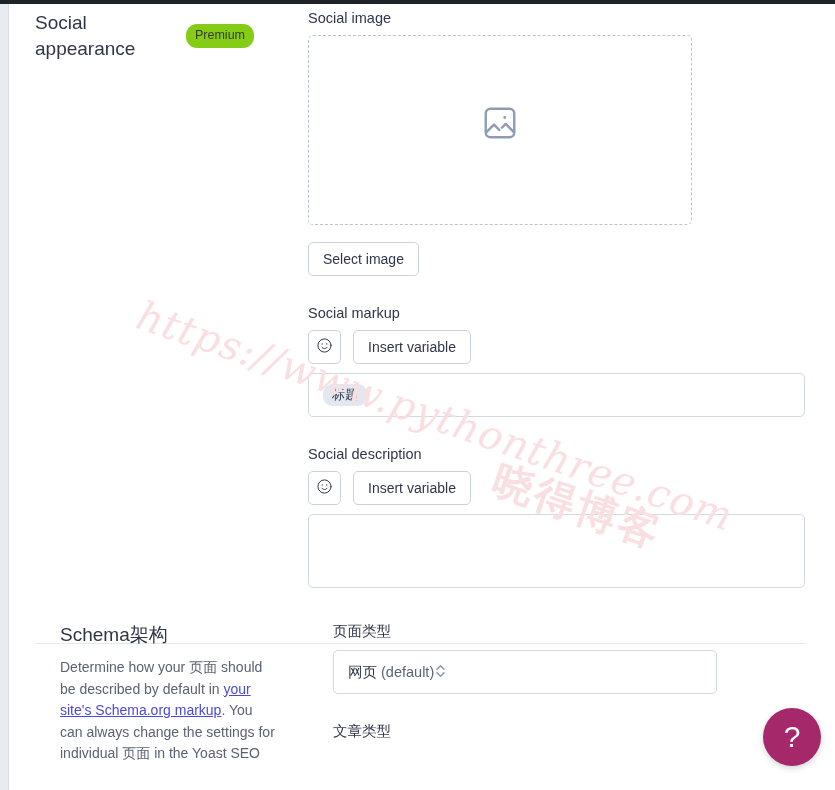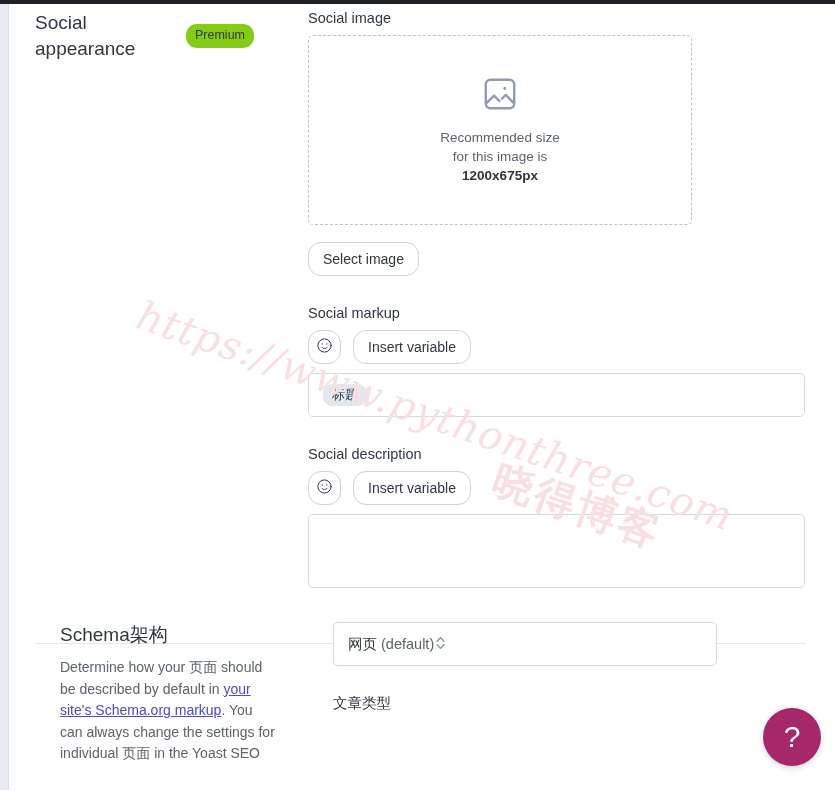--- a/index.html
+++ b/index.html
@@ -148,21 +148,21 @@
     line-height: 19px;
   }
   .dz-text b { color: #303648; font-weight: bold; }
 
   .btn {
     display: inline-flex;
     align-items: center;
     justify-content: center;
     background: #fff;
     border: 1px solid #cbd2de;
-    border-radius: 13px;
+    border-radius: 5px;
     color: #303648;
     font-size: 14px;
     height: 34px;
     padding: 0 14px;
     cursor: pointer;
     font-family: inherit;
   }
   .btn-square {
     width: 33px;
     padding: 0;
@@ -273,25 +273,20 @@
           <span class="field-label">Social image</span>
           <div class="dropzone">
             <span class="dz-icon">
               <svg width="38" height="38" viewBox="0 0 24 24" fill="none" stroke="#8e9bb3" stroke-width="1.5" stroke-linecap="round" stroke-linejoin="round">
                 <rect x="3" y="3" width="18" height="18" rx="3"></rect>
                 <circle cx="15" cy="8.5" r="0.9" fill="#8e9bb3" stroke="none"></circle>
                 <path d="M3.6 17.6l4.6-4.6 3.4 3.4"></path>
                 <path d="M13.2 15l2.4-2.4 4.8 4.8"></path>
               </svg>
             </span>
-            <div class="dz-text">
-              <div>Recommended size</div>
-              <div>for this image is</div>
-              <b>1200x675px</b>
-            </div>
           </div>
           <button class="btn" style="margin-top:17px;">Select image</button>
         </div>
 
         <div style="margin-top:29px;">
           <span class="field-label">Social markup</span>
           <div class="row-btns">
             <button class="btn btn-square">
               <span>
                 <svg width="17" height="17" viewBox="0 0 24 24" fill="none" stroke="#2e3547" stroke-width="1.4" stroke-linecap="round">
@@ -336,20 +331,21 @@
 
       <div class="col-left">
         <h2 class="sec-title">
           <span>Schema架构</span>
         </h2>
         <p class="sec-desc"><span>Determine how your 页面 should be described by default in </span><a href="#">your site's Schema.org markup</a><span>. You can always change the settings for individual 页面 in the Yoast SEO</span></p>
       </div>
 
       <div class="col-right">
         <div>
+          <span class="field-label">页面类型</span>
           <div class="select-box">
             <span class="sel-val"><span>网页</span><span class="paren"> (default)</span></span>
             <span>
               <svg width="13" height="18" viewBox="0 0 12 18" fill="none" stroke="#8e9bb3" stroke-width="1.6" stroke-linecap="round" stroke-linejoin="round">
                 <path d="M2.5 7.2L6 3.7l3.5 3.5"></path>
                 <path d="M2.5 10.8L6 14.3l3.5-3.5"></path>
               </svg>
             </span>
           </div>
         </div>

